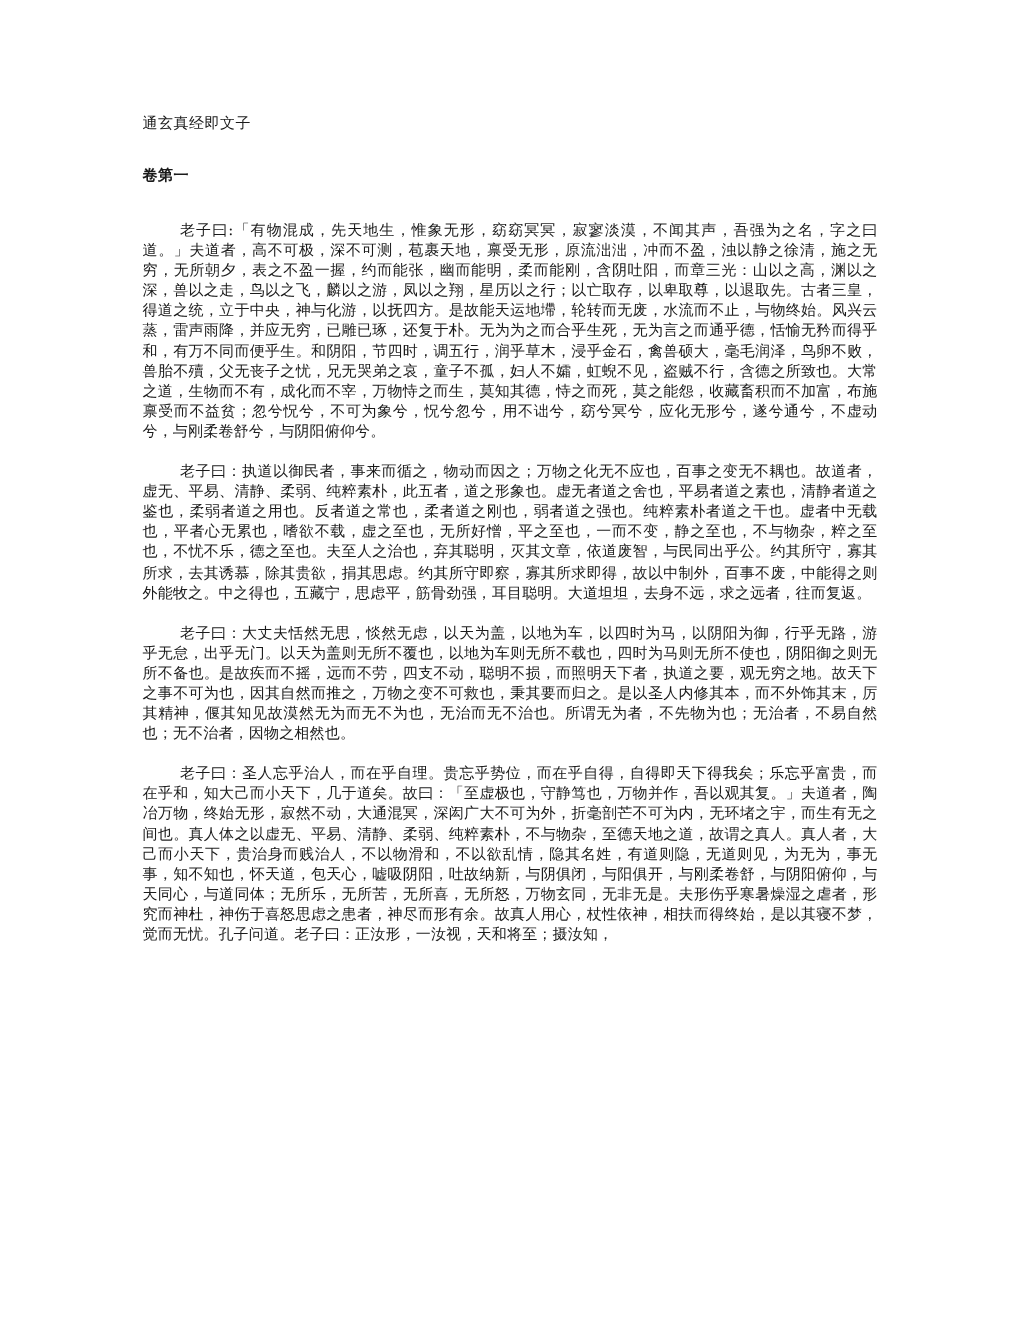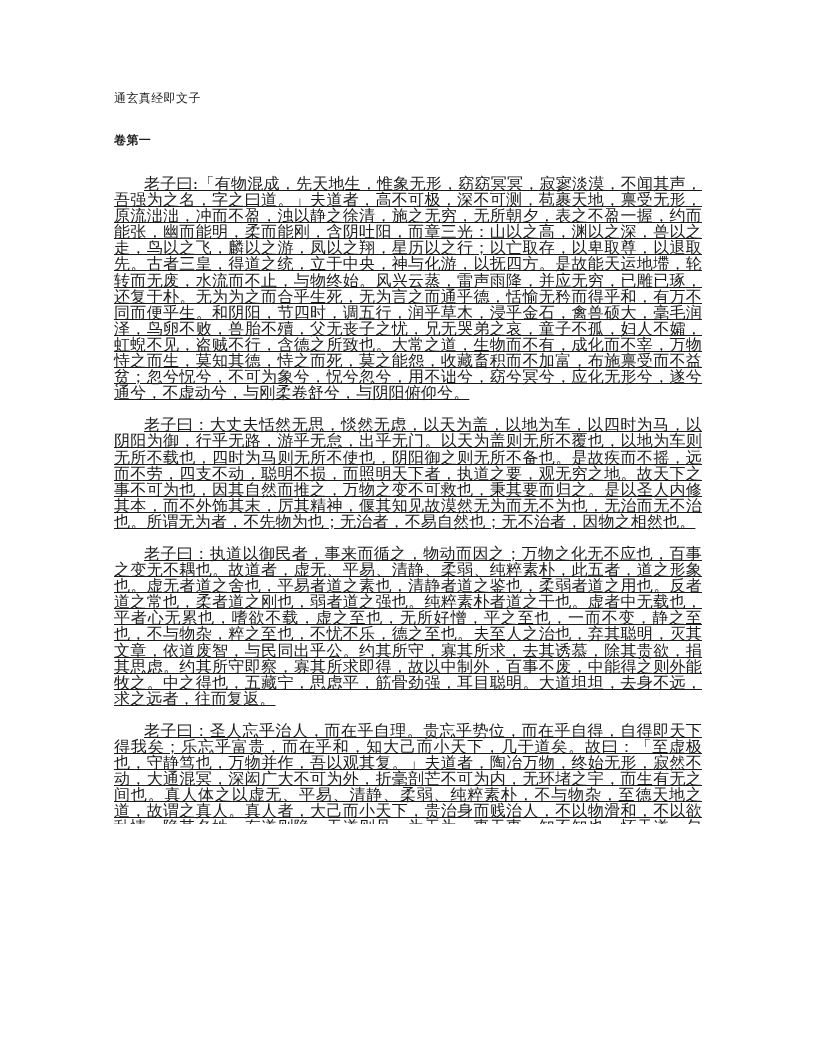--- a/index.html
+++ b/index.html
@@ -51,49 +51,48 @@
   .section-heading {
     font-size: 12px;
     line-height: 16px;
     margin: 0 0 26px 0;
     padding-left: 30px;
     font-weight: normal;
     letter-spacing: 0.4px;
   }
 
   .para {
-    font-size: 16px;
+    font-size: 12px;
     line-height: 16.1px;
     margin: 0 0 16px 0;
     text-align: justify;
     text-justify: inter-ideograph;
     text-indent: 30px;
     letter-spacing: 0.15px;
     word-break: break-all;
     overflow-wrap: break-word;
-    text-decoration: underline;
   }
 
   .para:last-child {
     margin-bottom: 12px;
   }
 </style>
 </head>
 <body>
 
 <div class="page">
   <div class="content">
 
     <div class="doc-title">通玄真经即文子</div>
 
     <div class="volume-label">卷第一</div>
 
 
     <p class="para">老子曰:「有物混成，先天地生，惟象无形，窈窈冥冥，寂寥淡漠，不闻其声，吾强为之名，字之曰道。」夫道者，高不可极，深不可测，苞裹天地，禀受无形，原流泏泏，冲而不盈，浊以静之徐清，施之无穷，无所朝夕，表之不盈一握，约而能张，幽而能明，柔而能刚，含阴吐阳，而章三光：山以之高，渊以之深，兽以之走，鸟以之飞，麟以之游，凤以之翔，星历以之行；以亡取存，以卑取尊，以退取先。古者三皇，得道之统，立于中央，神与化游，以抚四方。是故能天运地墆，轮转而无废，水流而不止，与物终始。风兴云蒸，雷声雨降，并应无穷，已雕已琢，还复于朴。无为为之而合乎生死，无为言之而通乎德，恬愉无矜而得乎和，有万不同而便乎生。和阴阳，节四时，调五行，润乎草木，浸乎金石，禽兽硕大，毫毛润泽，鸟卵不败，兽胎不殰，父无丧子之忧，兄无哭弟之哀，童子不孤，妇人不孀，虹蜺不见，盗贼不行，含德之所致也。大常之道，生物而不有，成化而不宰，万物恃之而生，莫知其德，恃之而死，莫之能怨，收藏畜积而不加富，布施禀受而不益贫；忽兮怳兮，不可为象兮，怳兮忽兮，用不诎兮，窈兮冥兮，应化无形兮，遂兮通兮，不虚动兮，与刚柔卷舒兮，与阴阳俯仰兮。</p>
 
+    <p class="para">老子曰：执道以御民者，事来而循之，物动而因之；万物之化无不应也，百事之变无不耦也。故道者，虚无、平易、清静、柔弱、纯粹素朴，此五者，道之形象也。虚无者道之舍也，平易者道之素也，清静者道之鉴也，柔弱者道之用也。反者道之常也，柔者道之刚也，弱者道之强也。纯粹素朴者道之干也。虚者中无载也，平者心无累也，嗜欲不载，虚之至也，无所好憎，平之至也，一而不变，静之至也，不与物杂，粹之至也，不忧不乐，德之至也。夫至人之治也，弃其聪明，灭其文章，依道废智，与民同出乎公。约其所守，寡其所求，去其诱慕，除其贵欲，捐其思虑。约其所守即察，寡其所求即得，故以中制外，百事不废，中能得之则外能牧之。中之得也，五藏宁，思虑平，筋骨劲强，耳目聪明。大道坦坦，去身不远，求之远者，往而复返。</p>
+
     <p class="para">老子曰：大丈夫恬然无思，惔然无虑，以天为盖，以地为车，以四时为马，以阴阳为御，行乎无路，游乎无怠，出乎无门。以天为盖则无所不覆也，以地为车则无所不载也，四时为马则无所不使也，阴阳御之则无所不备也。是故疾而不摇，远而不劳，四支不动，聪明不损，而照明天下者，执道之要，观无穷之地。故天下之事不可为也，因其自然而推之，万物之变不可救也，秉其要而归之。是以圣人内修其本，而不外饰其末，厉其精神，偃其知见故漠然无为而无不为也，无治而无不治也。所谓无为者，不先物为也；无治者，不易自然也；无不治者，因物之相然也。</p>
-
-    <p class="para">老子曰：执道以御民者，事来而循之，物动而因之；万物之化无不应也，百事之变无不耦也。故道者，虚无、平易、清静、柔弱、纯粹素朴，此五者，道之形象也。虚无者道之舍也，平易者道之素也，清静者道之鉴也，柔弱者道之用也。反者道之常也，柔者道之刚也，弱者道之强也。纯粹素朴者道之干也。虚者中无载也，平者心无累也，嗜欲不载，虚之至也，无所好憎，平之至也，一而不变，静之至也，不与物杂，粹之至也，不忧不乐，德之至也。夫至人之治也，弃其聪明，灭其文章，依道废智，与民同出乎公。约其所守，寡其所求，去其诱慕，除其贵欲，捐其思虑。约其所守即察，寡其所求即得，故以中制外，百事不废，中能得之则外能牧之。中之得也，五藏宁，思虑平，筋骨劲强，耳目聪明。大道坦坦，去身不远，求之远者，往而复返。</p>
 
     <p class="para">老子曰：圣人忘乎治人，而在乎自理。贵忘乎势位，而在乎自得，自得即天下得我矣；乐忘乎富贵，而在乎和，知大己而小天下，几于道矣。故曰：「至虚极也，守静笃也，万物并作，吾以观其复。」夫道者，陶冶万物，终始无形，寂然不动，大通混冥，深闳广大不可为外，折毫剖芒不可为内，无环堵之宇，而生有无之间也。真人体之以虚无、平易、清静、柔弱、纯粹素朴，不与物杂，至德天地之道，故谓之真人。真人者，大己而小天下，贵治身而贱治人，不以物滑和，不以欲乱情，隐其名姓，有道则隐，无道则见，为无为，事无事，知不知也，怀天道，包天心，嘘吸阴阳，吐故纳新，与阴俱闭，与阳俱开，与刚柔卷舒，与阴阳俯仰，与天同心，与道同体；无所乐，无所苦，无所喜，无所怒，万物玄同，无非无是。夫形伤乎寒暑燥湿之虐者，形究而神杜，神伤于喜怒思虑之患者，神尽而形有余。故真人用心，杖性依神，相扶而得终始，是以其寝不梦，觉而无忧。孔子问道。老子曰：正汝形，一汝视，天和将至；摄汝知，</p>
 
   </div>
 </div>
 
 </body></html>

